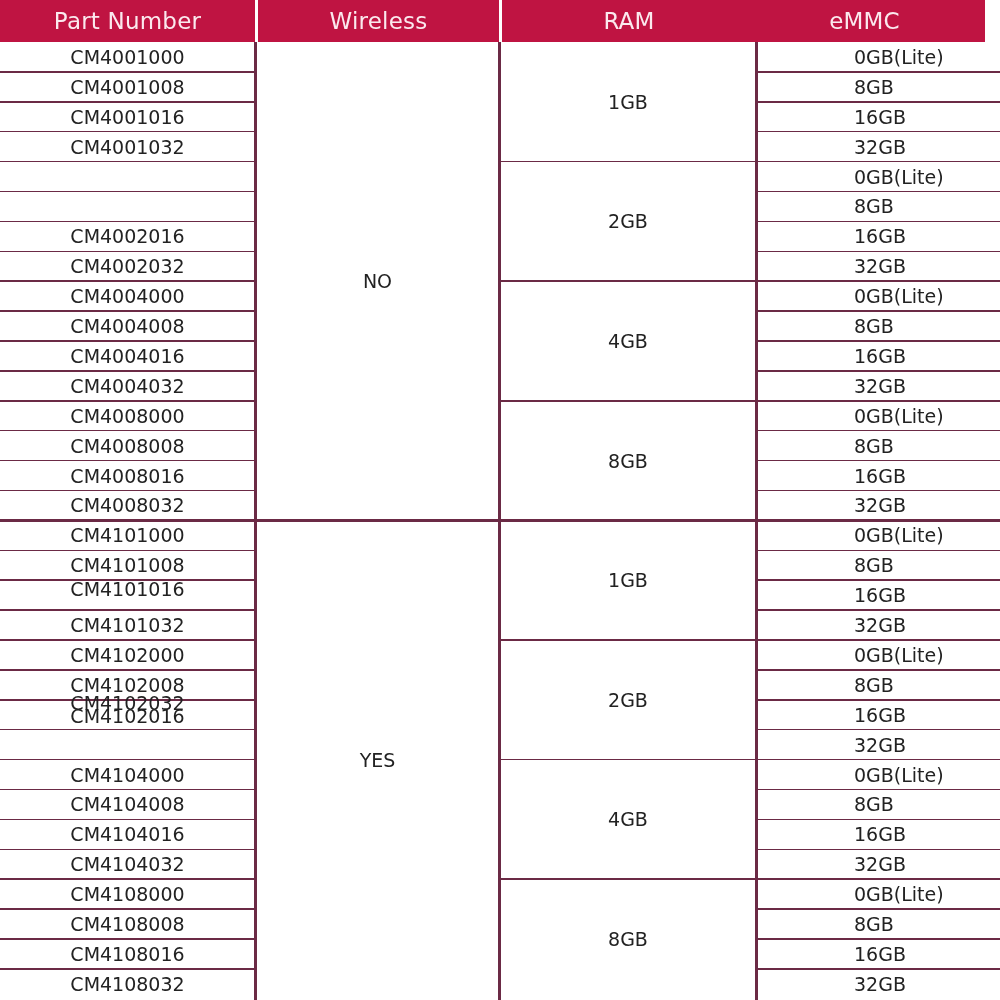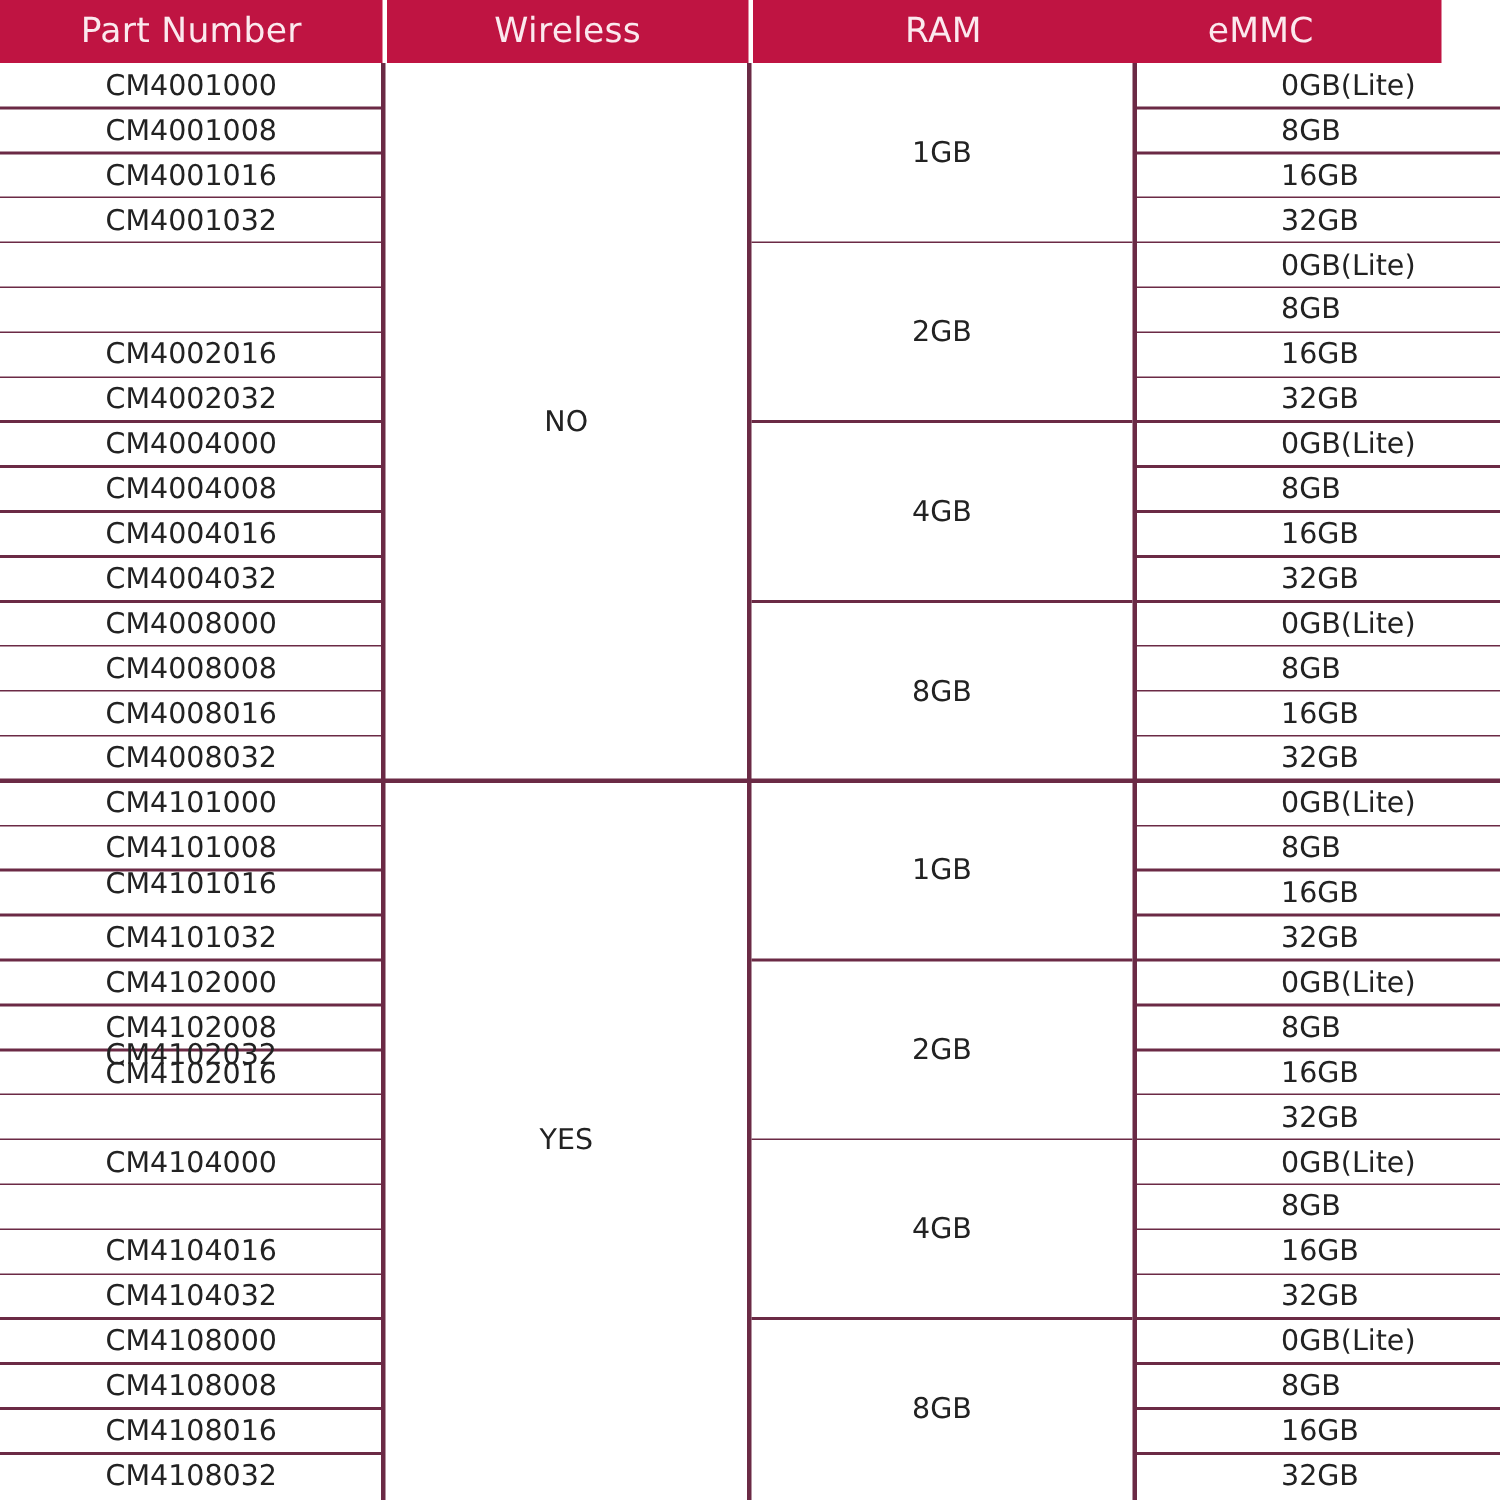--- a/index.html
+++ b/index.html
@@ -14,21 +14,21 @@
   .bigline{position:absolute;left:0;width:1000px;height:3px;background:#6b2a45;}
   .merge{position:absolute;display:flex;align-items:center;justify-content:center;font-size:19px;}
 </style>
 </head>
 <body>
 
 <div class="tbl" id="tbl">
   <div class="hdr" style="left:0;width:255px;">Part Number</div>
   <div class="hdr" style="left:258px;width:241px;">Wireless</div>
   <div class="hdr" style="left:502px;width:254px;">RAM</div>
-  <div class="hdr" style="left:720px;width:241px;">eMMC</div>
+  <div class="hdr" style="left:744px;width:241px;">eMMC</div>
 
   <div class="vline" style="left:254px;"></div>
   <div class="vline" style="left:498px;"></div>
   <div class="vline" style="left:755px;"></div>
 <div class="cell c-part" style="top: 42px; height: 29.9px;">CM4001000</div>
     <div class="cell c-emmc" style="top: 42px; height: 29.9px;">0GB(Lite)</div>
     <div class="rowline" style="left: 0px; width: 255px; top: 71.15px;"></div>
     <div class="rowline" style="left: 757px; width: 243px; top: 71.15px;"></div>
     <div class="cell c-part" style="top: 71.9px; height: 29.9px; text-align: center;">CM4001008</div>
     <div class="cell c-emmc" style="top: 71.9px; height: 29.9px;">8GB</div>
@@ -128,20 +128,21 @@
     <div class="cell c-part" style="top: 688px; height: 29.9px;">CM4102032</div>
     <div class="cell c-emmc" style="top: 729.7px; height: 29.9px;">32GB</div>
     <div class="rowline" style="left: 0px; width: 255px; top: 758.85px;"></div>
     <div class="rowline" style="left: 757px; width: 243px; top: 758.85px;"></div>
     <div class="merge" style="left: 501px; width: 254px; top: 640px; height: 119.6px;">2GB</div>
     <div class="rowline" style="left: 501px; width: 254px; top: 758.85px;"></div>
     <div class="cell c-part" style="top: 759.6px; height: 29.9px;">CM4104000</div>
     <div class="cell c-emmc" style="top: 759.6px; height: 29.9px;">0GB(Lite)</div>
     <div class="rowline" style="left: 0px; width: 255px; top: 788.75px;"></div>
     <div class="rowline" style="left: 757px; width: 243px; top: 788.75px;"></div>
+    <div class="cell c-part" style="top: 789.5px; height: 29.9px;">CM4104008</div>
     <div class="cell c-emmc" style="top: 789.5px; height: 29.9px;">8GB</div>
     <div class="rowline" style="left: 0px; width: 255px; top: 818.65px;"></div>
     <div class="rowline" style="left: 757px; width: 243px; top: 818.65px;"></div>
     <div class="cell c-part" style="top: 819.4px; height: 29.9px;">CM4104016</div>
     <div class="cell c-emmc" style="top: 819.4px; height: 29.9px;">16GB</div>
     <div class="rowline" style="left: 0px; width: 255px; top: 848.55px;"></div>
     <div class="rowline" style="left: 757px; width: 243px; top: 848.55px;"></div>
     <div class="cell c-part" style="top: 849.3px; height: 29.9px;">CM4104032</div>
     <div class="cell c-emmc" style="top: 849.3px; height: 29.9px;">32GB</div>
     <div class="rowline" style="left: 0px; width: 255px; top: 878.45px;"></div>

